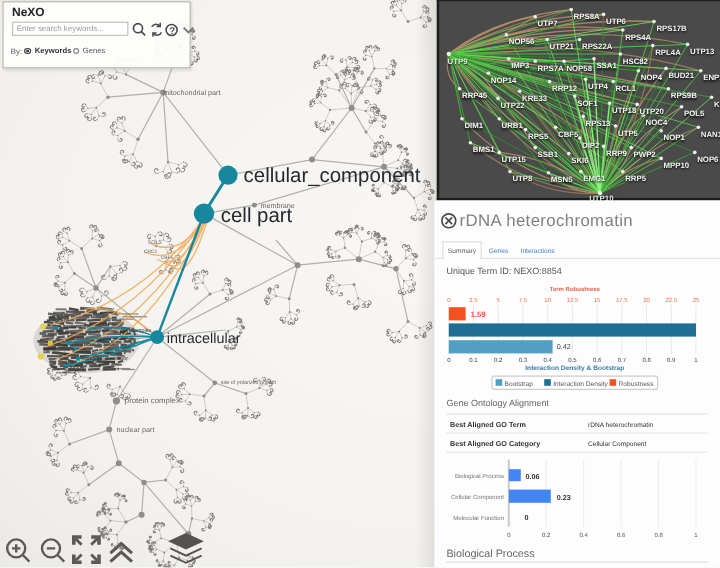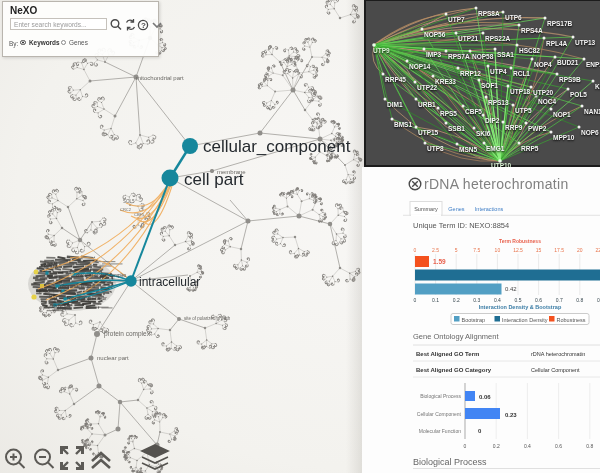--- a/index.html
+++ b/index.html
@@ -11,21 +11,21 @@
 .sinput { position:absolute; left:7px; top:16px; width:97px; height:12px; background:#fff;
   border:1px solid #c5c1bb; font-size:6.6px; color:#9a9a9a; line-height:11px; padding-left:3px; }
 .sicons { position:absolute; left:107px; top:16px; }
 .by { position:absolute; left:6px; top:38px; font-size:6.5px; color:#555; }
 .rad { position:absolute; top:37.5px; width:5.5px; height:5.5px; border:1px solid #888; border-radius:50%; background:#fff; }
 .rad.sel { border-color:#4a4a4a; background:radial-gradient(circle, #3a3a3a 0 42%, #fff 46%); }
 .klab { position:absolute; left:26px; top:37px; font-size:6.4px; font-weight:bold; color:#333; }
 .glab { position:absolute; left:66px; top:37px; font-size:6.4px; color:#555; }
 #net { position:absolute; left:364px; top:0; width:236px; height:167px; background:#4a4a4a;
   border-left:2px solid #1c1c1c; border-bottom:2px solid #1c1c1c; border-top:1px solid #1c1c1c; }
-#detail { position:absolute; left:362px; top:167px; width:238px; height:306px; background:#fdfdfd;padding-left:41px; }
+#detail { position:absolute; left:362px; top:167px; width:238px; height:306px; background:#fdfdfd; }
 </style></head>
 <body>
 <div id="stage">
 <svg id="treewrap" width="600" height="473" viewBox="0 0 600 473">
 <defs>
 <linearGradient id="shadowR" x1="0" y1="0" x2="1" y2="0">
  <stop offset="0%" stop-color="rgba(120,115,105,0)"></stop>
  <stop offset="100%" stop-color="rgba(120,115,105,0.18)"></stop>
 </linearGradient>
 <radialGradient id="bg" cx="60%" cy="42%" r="95%">

